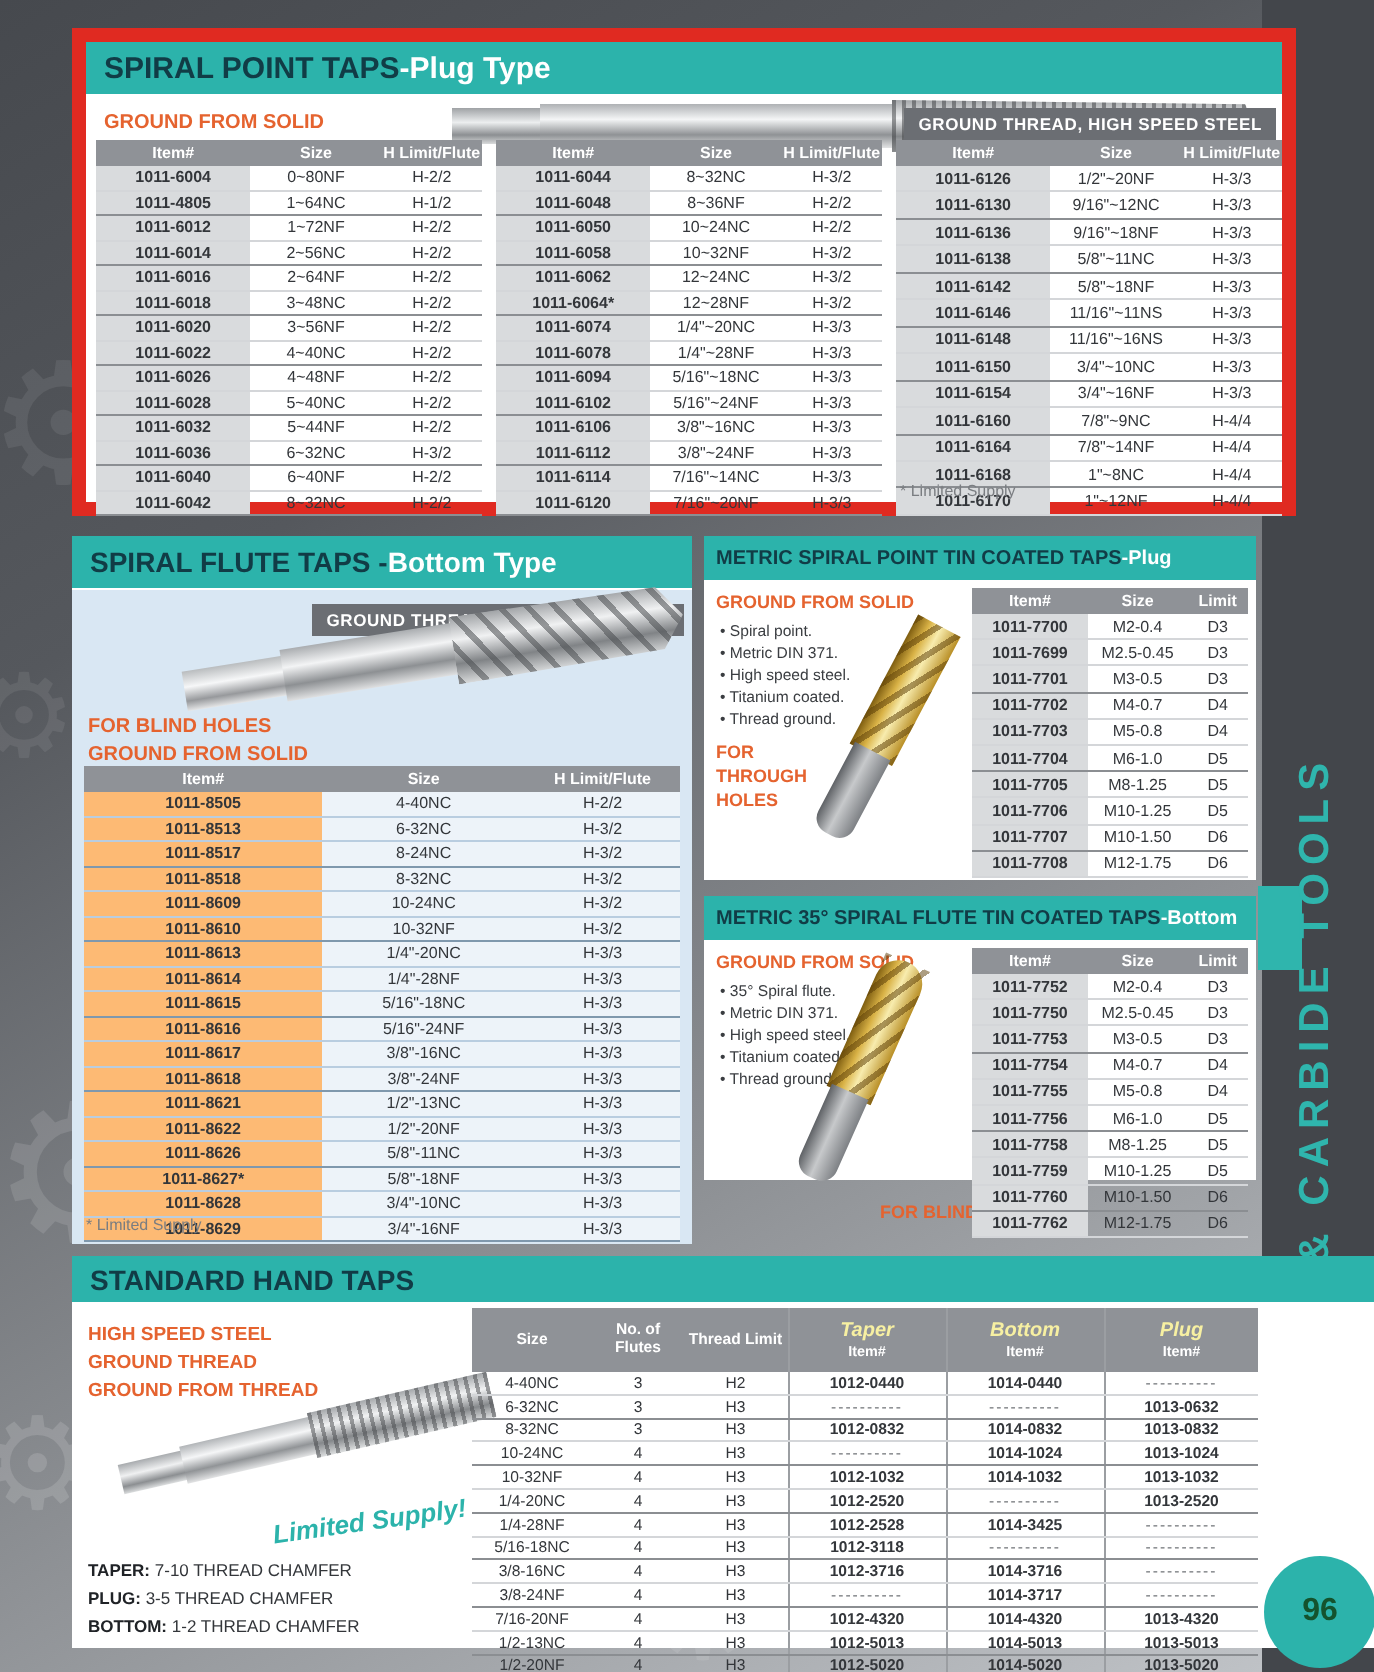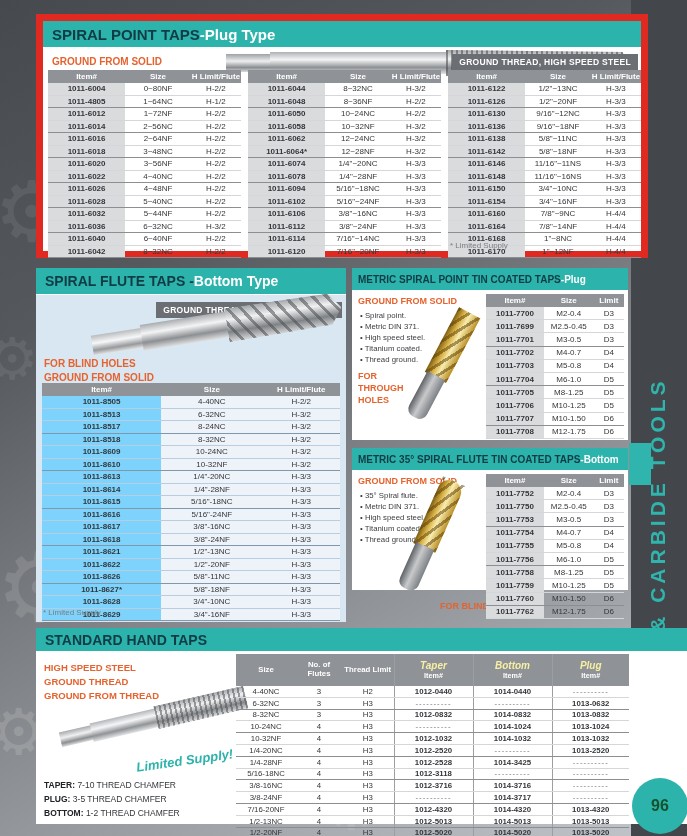--- a/index.html
+++ b/index.html
@@ -77,21 +77,21 @@
   .round-tip .flute-part{border-radius:12px 12px 0 0;}
   
   .flute-box{left:36px;top:268px;width:310px;height:354px;}
   .flute-box .bar{font-size:14px;}
   .flute-panel{position:absolute;left:0;top:27px;right:0;bottom:0;background:#d9e7f3;}
   .flute-panel .badge{right:4px;top:7px;}
   .flute-notes{position:absolute;left:8px;top:62px;font-size:10px;line-height:14px;}
   .flute-table{position:absolute;left:6px;top:88px;width:298px;}
   .flute-table col.c1{width:40%;}.flute-table col.c2{width:34%;}.flute-table col.c3{width:26%;}
   .tbl-blue td{border-bottom-color:#b9cde0;background:#edf3f9;}
-  .tbl-blue td:first-child{background:#7dd3fc;font-weight:bold;}
+  .tbl-blue td:first-child{background:#fdba74;font-weight:bold;}
   .tbl-blue tbody tr:nth-child(3n) td{border-bottom-color:#7f98ad;}
   .flute-box .footnote{left:7px;bottom:5px;}
   
   .metric-box{width:276px;height:172px;}
   .m-plug{left:352px;top:268px;}
   .m-bot{left:352px;top:448px;height:142px;}
   .metric-box .bar{height:22px;font-size:10px;padding-left:6px;}
   .m-head{position:absolute;left:6px;top:28px;font-size:9px;}
   .m-bullets{position:absolute;left:8px;top:42px;margin:0;padding:0;list-style:none;
              font-size:7.8px;color:#3a3d41;line-height:11px;}
@@ -352,25 +352,20 @@
           </colgroup>
         <thead>
             <tr>
           <th>Item#</th>
           <th>Size</th>
           <th>H Limit/Flute</th>
         </tr>
           </thead>
         <tbody>
             <tr>
-              <td>1011-6122</td>
-              <td>1/2"~13NC</td>
-              <td>H-3/3</td>
-            </tr>
-            <tr>
               <td>1011-6126</td>
               <td>1/2"~20NF</td>
               <td>H-3/3</td>
             </tr>
             <tr>
               <td>1011-6130</td>
               <td>9/16"~12NC</td>
               <td>H-3/3</td>
             </tr>
             <tr>

